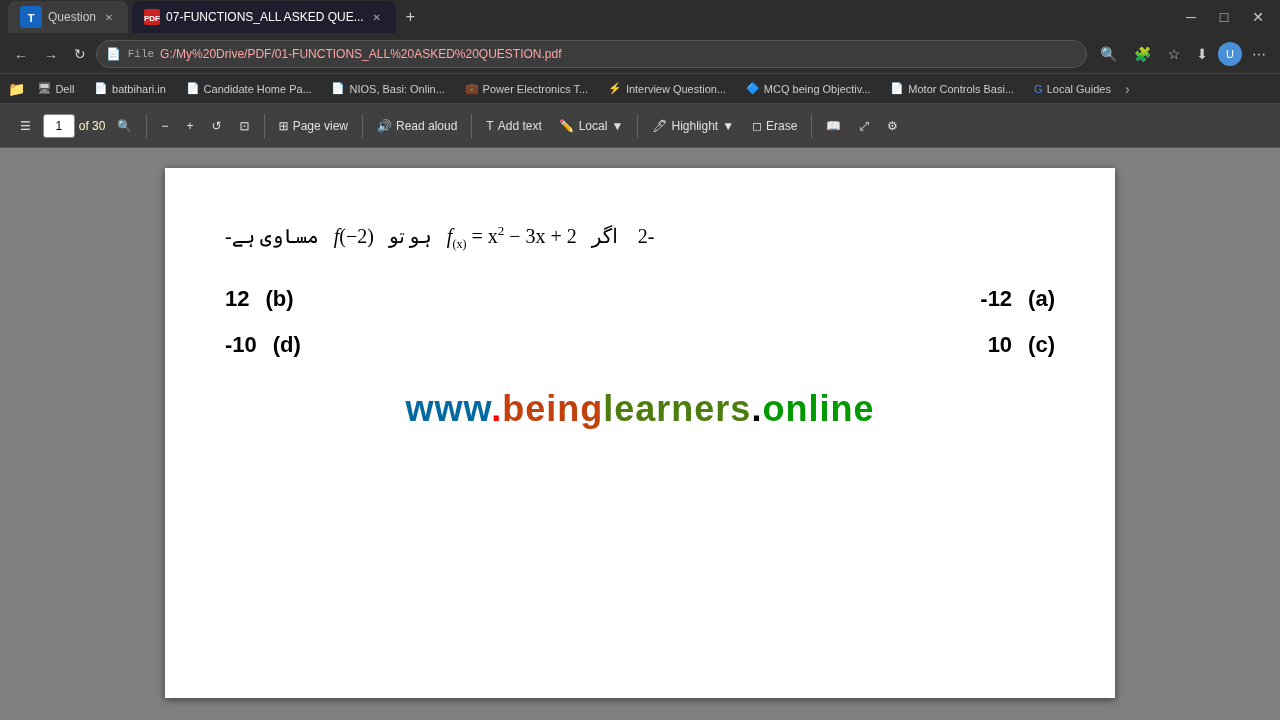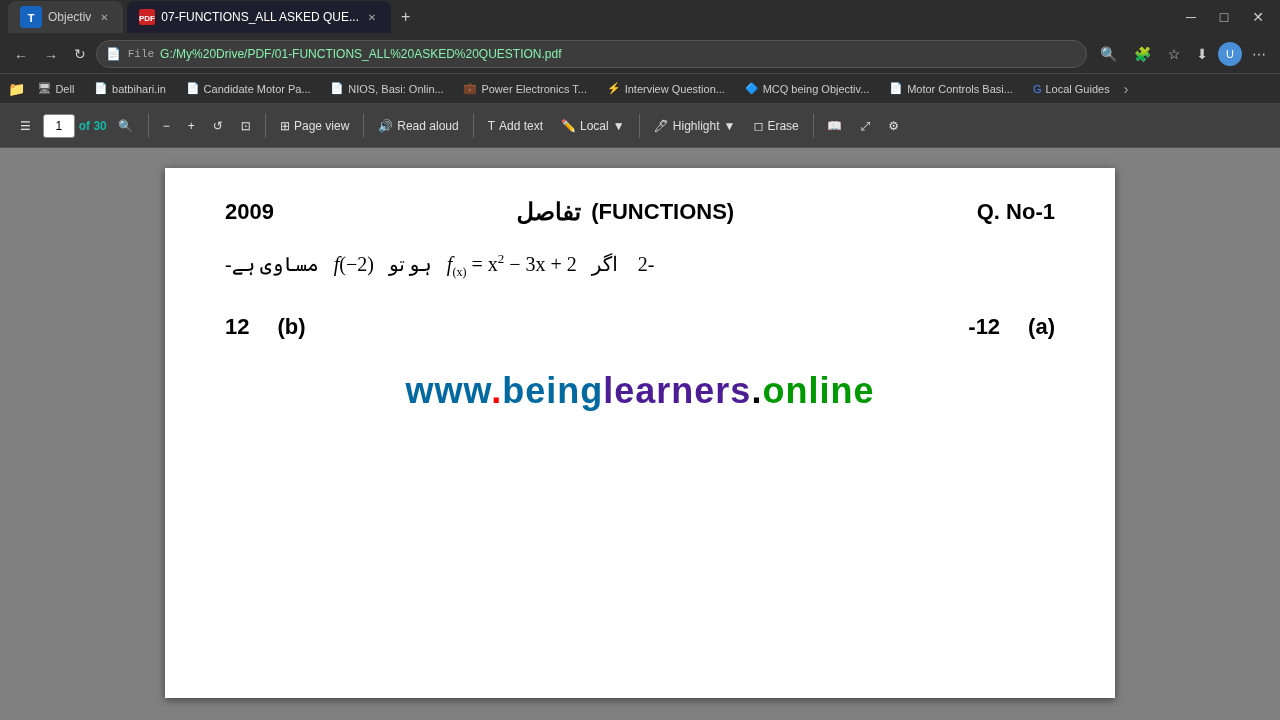--- a/index.html
+++ b/index.html
@@ -230,61 +230,61 @@
       margin-top: 30px;
     }
     .options-row {
       display: flex;
       justify-content: space-between;
       margin-bottom: 20px;
     }
     .option-group {
       display: flex;
       align-items: flex-end;
-      gap: 28px;
+      gap: 16px;
       font-size: 22px;
       font-weight: bold;
       color: #000;
     }
     .option-label { font-size: 22px; font-weight: bold; }
     .option-value { font-size: 22px; font-weight: bold; }
 
     
     .website-banner {
       margin-top: 30px;
       text-align: center;
       font-size: 36px;
       font-weight: 900;
       letter-spacing: 1px;
     }
     .www { color: #0369a1; }
     .dot1 { color: #ff0000; }
-    .being { color: #0369a1; }
-    .learners { color: #4c1d95; }
+    .being { color: #c2410c; }
+    .learners { color: #4d7c0f; }
     .dot2 { color: #000000; }
     .online { color: #009900; }
     .logo-icon {
       width: 22px;
       height: 22px;
     }
 
     sup { font-size: 0.65em; }
   </style>
 </head>
 <body>
 
 <div class="title-bar">
   <div class="title-bar-left">
 
     <div class="tab-inactive">
       <svg class="logo-icon" viewBox="0 0 24 24" width="16" height="16">
         <rect width="24" height="24" rx="4" fill="#1565C0"></rect>
         <text x="12" y="17" font-size="12" fill="white" text-anchor="middle" font-weight="bold">T</text>
       </svg>
-      <span>Objectiv</span>
+      <span>Question</span>
       <span class="tab-close">✕</span>
     </div>
 
     <div class="tab-active">
       <svg width="16" height="16" viewBox="0 0 16 16">
         <rect width="16" height="16" rx="2" fill="#cc2222"></rect>
         <text x="8" y="12" font-size="8" fill="white" text-anchor="middle" font-weight="bold">PDF</text>
       </svg>
       <span>07-FUNCTIONS_ALL ASKED QUE...</span>
       <span class="tab-close">✕</span>
@@ -298,21 +298,21 @@
   </div>
 </div>
 
 <div class="nav-bar">
   <button class="nav-btn">←</button>
   <button class="nav-btn">→</button>
   <button class="nav-btn">↻</button>
   <div class="address-bar">
     <span style="color:#aaa; font-size:12px;">📄</span>
     <span style="color:#aaa; font-size:11px;font-family:Liberation Mono, monospace;">File</span>
-    <span style="font-size:12px; color:#86efac; flex:1;">G:/My%20Drive/PDF/01-FUNCTIONS_ALL%20ASKED%20QUESTION.pdf</span>
+    <span style="font-size:12px; color:#fca5a5; flex:1;">G:/My%20Drive/PDF/01-FUNCTIONS_ALL%20ASKED%20QUESTION.pdf</span>
   </div>
   <div class="address-bar-right">
     <button class="nav-btn">🔍</button>
     <button class="nav-btn">🧩</button>
     <button class="nav-btn">☆</button>
     <button class="nav-btn">⬇</button>
     <div style="width:24px;height:24px;border-radius:50%;background:#4a90d9;display:flex;align-items:center;justify-content:center;font-size:11px;color:white;cursor:pointer;">U</div>
     <button class="nav-btn">⋯</button>
   </div>
 </div>
@@ -322,21 +322,21 @@
   <div class="bookmark-item">
     <span>🖥</span>
     <span>Dell</span>
   </div>
   <div class="bookmark-item">
     <span>📄</span>
     <span>batbihari.in</span>
   </div>
   <div class="bookmark-item">
     <span>📄</span>
-    <span>Candidate Motor Pa...</span>
+    <span>Candidate Home Pa...</span>
   </div>
   <div class="bookmark-item">
     <span>📄</span>
     <span>NIOS, Basi: Onlin...</span>
   </div>
   <div class="bookmark-item">
     <span style="color:#cc2222;">💼</span>
     <span>Power Electronics T...</span>
   </div>
   <div class="bookmark-item">
@@ -355,21 +355,21 @@
     <span style="color:#4285f4;">G</span>
     <span>Local Guides</span>
   </div>
   <span style="color:#aaa; font-size:14px; cursor:pointer; margin-left:2px;">›</span>
 </div>
 
 <div class="pdf-toolbar">
   <div class="pdf-page-control">
     <button class="pdf-tool-btn">☰</button>
     <input class="page-input" type="text" value="1" style="">
-    <span style="color:#14b8a6; font-size:12px;font-weight:bold;">of 30</span>
+    <span style="color:#fef9c3; font-size:12px;">of 30</span>
     <button class="pdf-tool-btn">🔍</button>
   </div>
   <div class="divider"></div>
   <button class="pdf-tool-btn">
     <span>−</span>
   </button>
   <button class="pdf-tool-btn">
     <span>+</span>
   </button>
   <button class="pdf-tool-btn">
@@ -415,28 +415,20 @@
   <button class="pdf-tool-btn">
     <span>⤢</span>
   </button>
   <button class="pdf-tool-btn">
     <span>⚙</span>
   </button>
 </div>
 
 <div class="pdf-content">
   <div class="pdf-page">
-    <div class="pdf-header">
-      <span class="pdf-year">2009</span>
-      <div style="display:flex; align-items:center; gap:10px;">
-        <span class="pdf-title-urdu">تفاصل</span>
-        <span class="pdf-title-en">(FUNCTIONS)</span>
-      </div>
-      <span class="pdf-qno">Q. No-1</span>
-    </div>
 
     <div class="pdf-question">
       <span>-2</span>
       &nbsp;&nbsp;
       <span>اگر</span>
       &nbsp;
       <span class="math-text">
         <i>f</i><sub style="font-size:0.6em;">(x)</sub> = x<sup>2</sup> − 3x + 2
       </span>
       &nbsp;
@@ -453,19 +445,29 @@
         <div class="option-group">
           <span class="option-value">12</span>
           <span class="option-label">(b)</span>
         </div>
         <div class="option-group">
           <span class="option-value">-12</span>
           <span class="option-label">(a)</span>
         </div>
       </div>
 
+      <div class="options-row">
+        <div class="option-group">
+          <span class="option-value">-10</span>
+          <span class="option-label">(d)</span>
+        </div>
+        <div class="option-group">
+          <span class="option-value">10</span>
+          <span class="option-label">(c)</span>
+        </div>
+      </div>
     </div>
 
     <div class="website-banner">
       <span class="www">www</span><span class="dot1">.</span><span class="being">being</span><span class="learners">learners</span><span class="dot2">.</span><span class="online">online</span>
     </div>
   </div>
 </div>
 
 </body></html>

